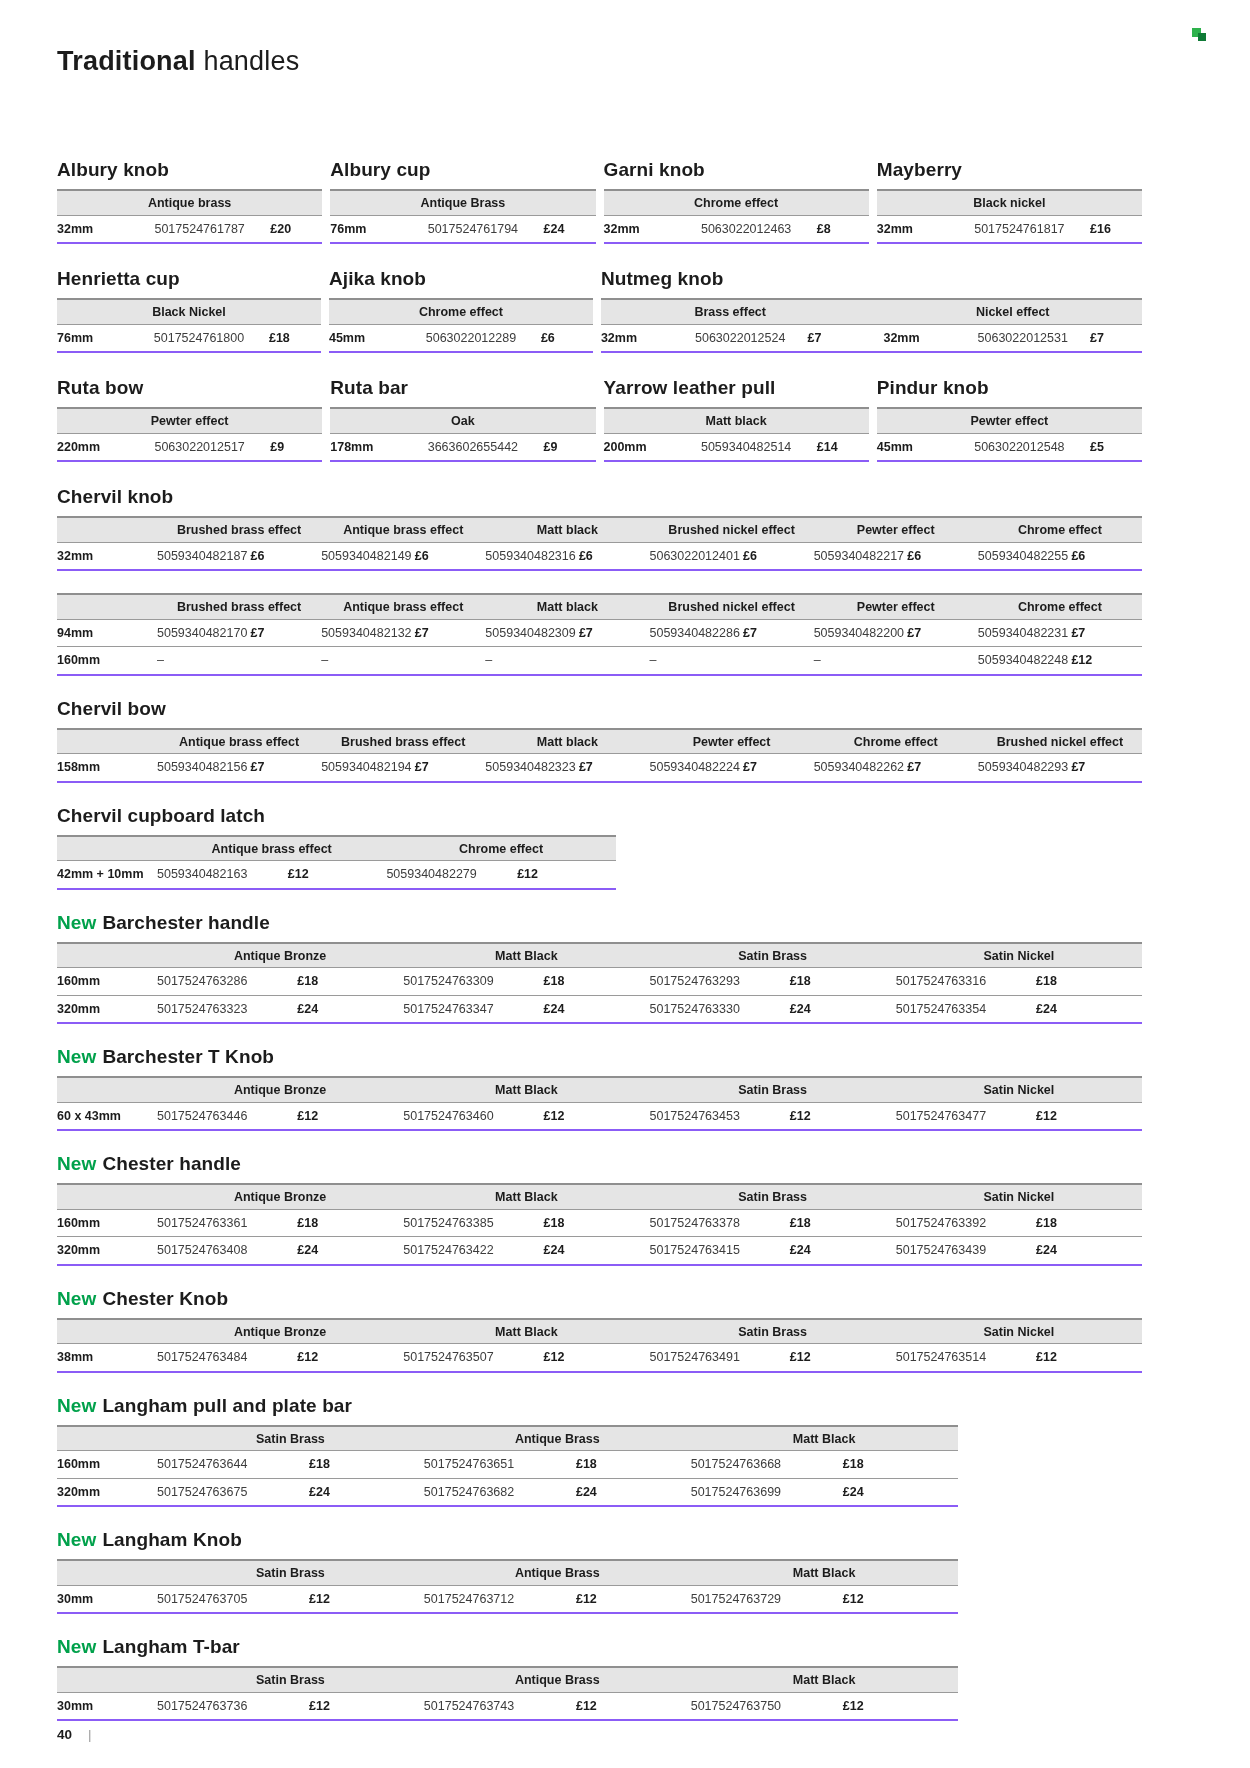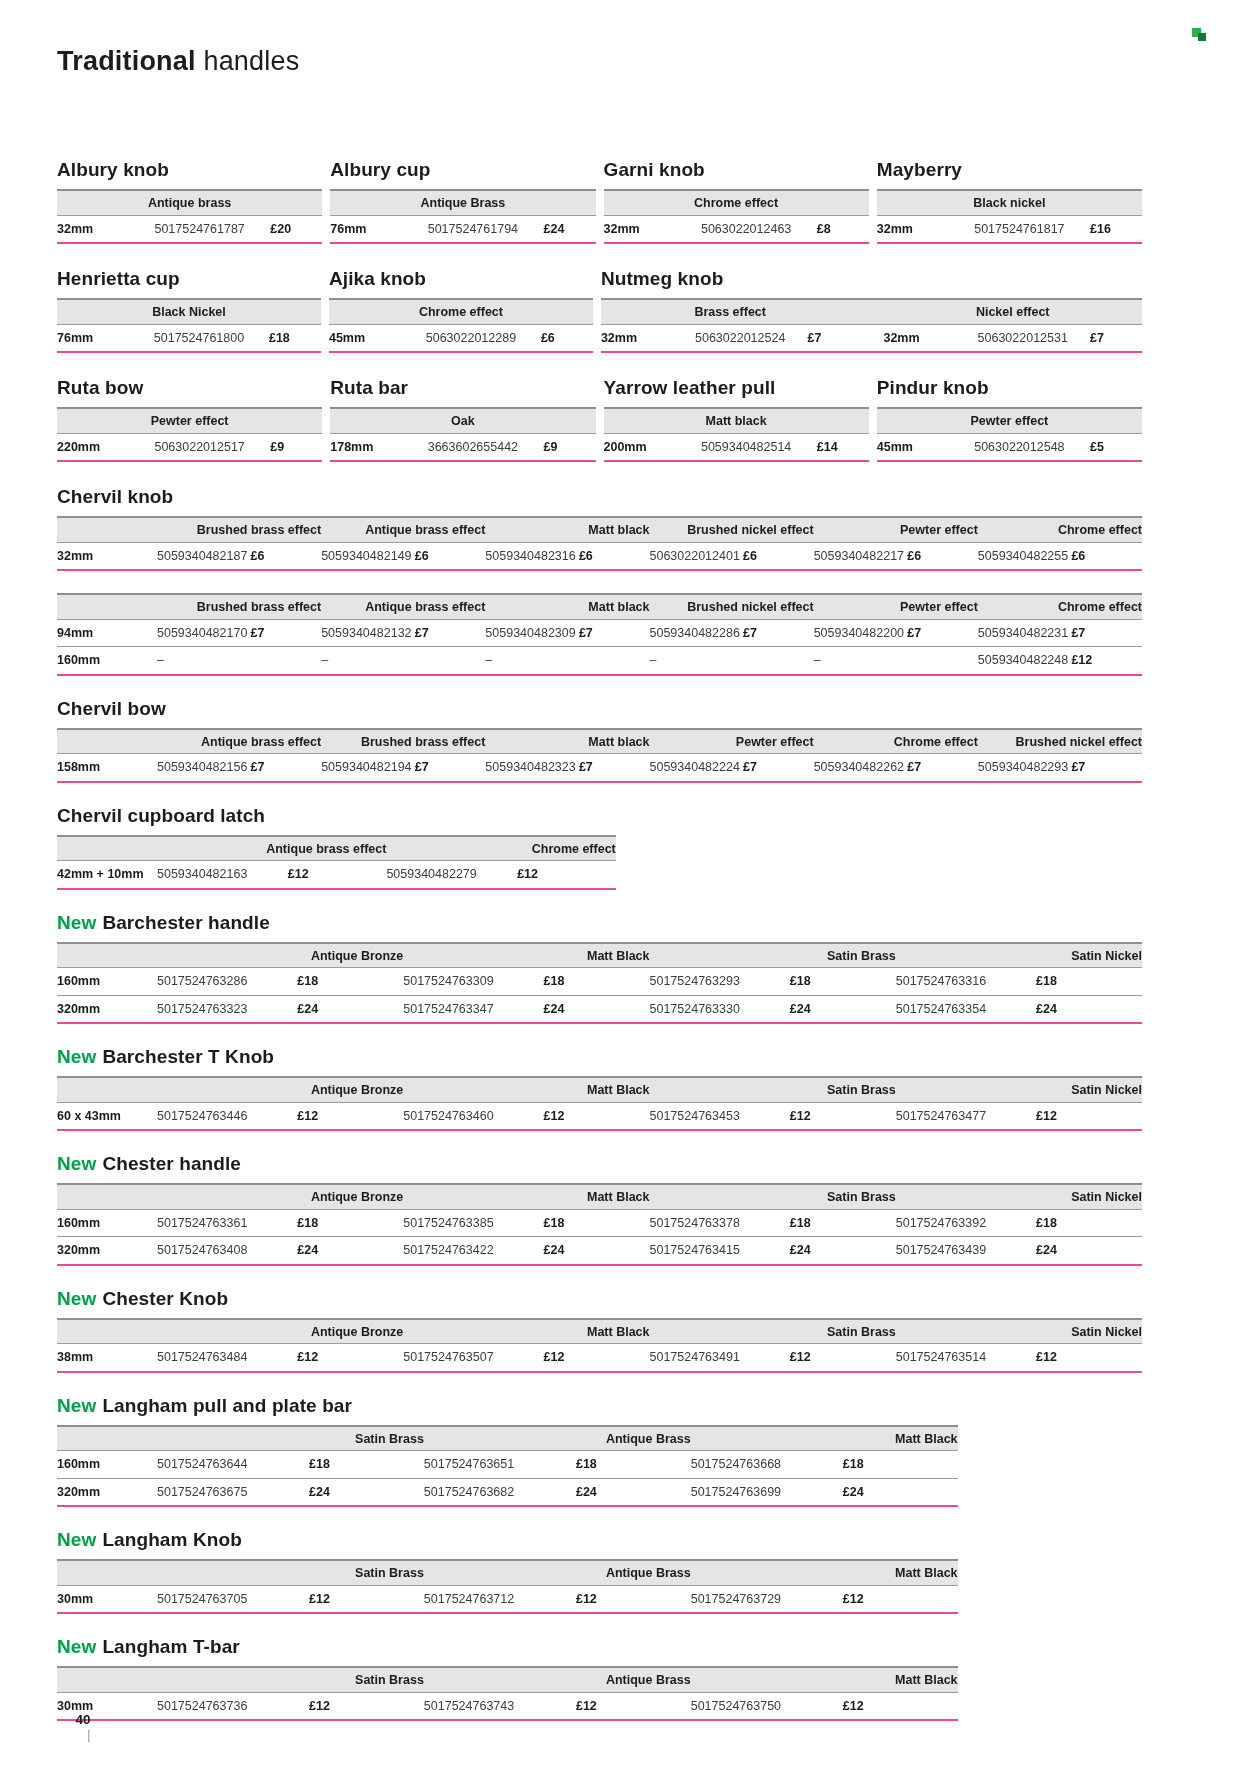--- a/index.html
+++ b/index.html
@@ -27,35 +27,35 @@
   .ptable{border-top:2px solid #8f8f8f;font-size:12.5px;line-height:1;}
   [data-sid="chervil-cupboard-latch"] .ptable{width:51.5%;}
   [data-sid="langham-pull-and-plate-bar"] .ptable,
   [data-sid="langham-knob"] .ptable,
   [data-sid="langham-t-bar"] .ptable{width:83%;}
   .phead{background:#e5e5e5;border-bottom:1px solid #9a9a9a;padding:6px 0 5px;display:flex;}
   .phead .finish{font-weight:700;color:#1c1c1c;}
   .q .phead .finish,.pair .phead .finish{flex:1;text-align:center;}
   .pair .phead{gap:24px;}
   .multi .phead{display:grid;align-items:center;}
-  .multi .phead .finish{text-align:right;}
+  .multi .phead .finish{text-align:center;}
   .prowline{display:flex;border-bottom:1px solid #9a9a9a;padding:7px 0 7px;align-items:baseline;}
-  .ptable .prowline:last-child{border-bottom:2px solid #ec4899;}
+  .ptable .prowline:last-child{border-bottom:2px solid #8b5cf6;}
   .pair .prowline{gap:24px;}
   .multi .prowline{display:grid;}
   .qg{flex:1;display:flex;align-items:baseline;}
   .qg .size{font-weight:700;min-width:72px;}
   .qg .code{flex:1;text-align:center;color:#3d3d3d;}
   .qg .price{font-weight:700;min-width:32px;text-align:left;padding-right:20px;}
   .multi .size{font-weight:700;}
   .multi .grp{display:flex;align-items:baseline;}
   .multi .code{width:57%;color:#3d3d3d;}
   .multi .price{font-weight:700;}
   
-  .footer{position:absolute;left:71px;bottom:26px;display:flex;align-items:flex-end;font-size:13.5px;flex-direction:column;}
+  .footer{position:absolute;left:57px;bottom:26px;display:flex;align-items:flex-end;font-size:13.5px;}
   .footer .pno{font-weight:700;}
   .footer .divider{color:#9b9b9b;margin-left:16px;font-weight:400;}
 </style>
 </head>
 <body>
 
 <div class="page-marker">
   <span class="sq1"></span>
   <span class="sq2"></span>
 </div>

